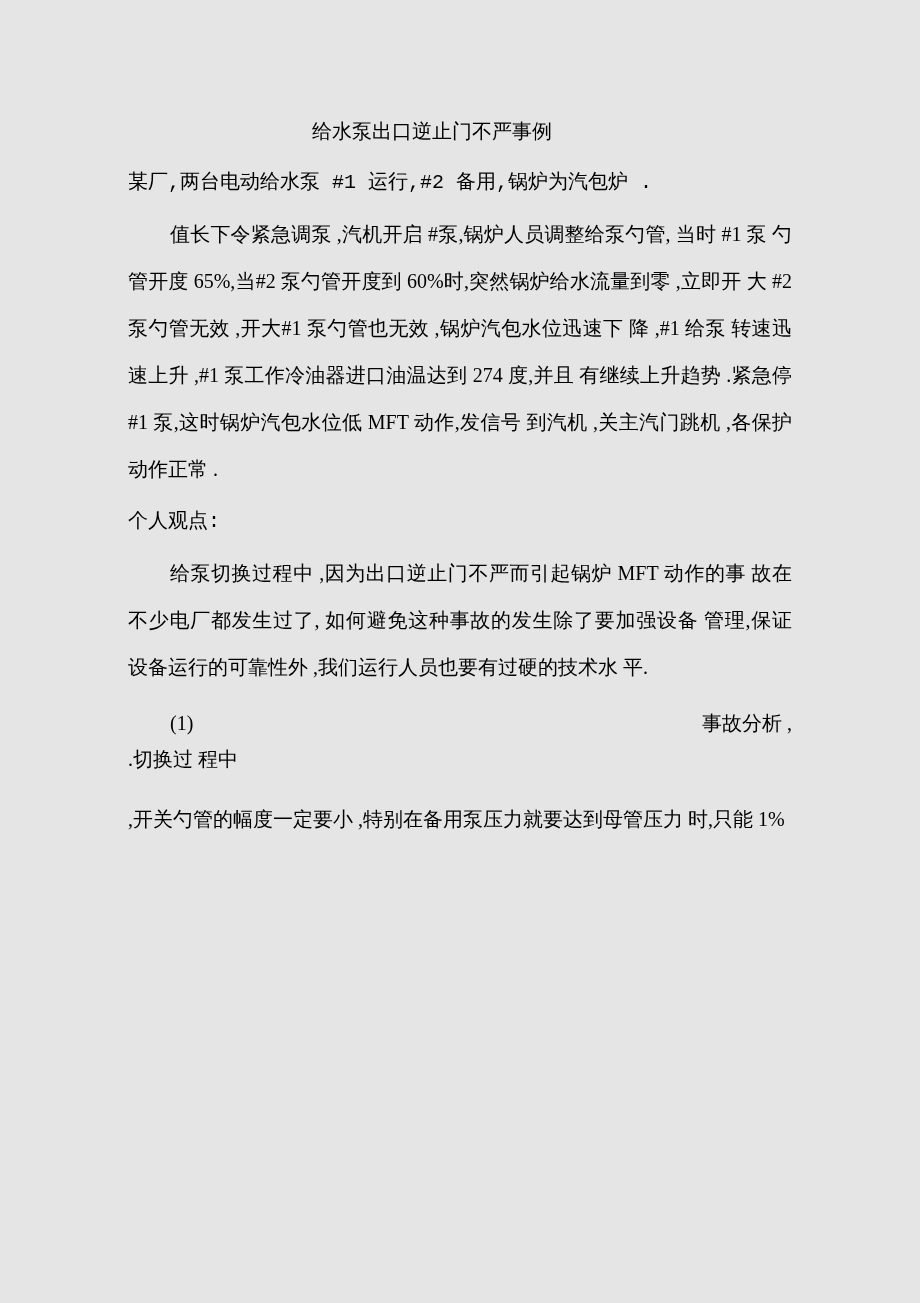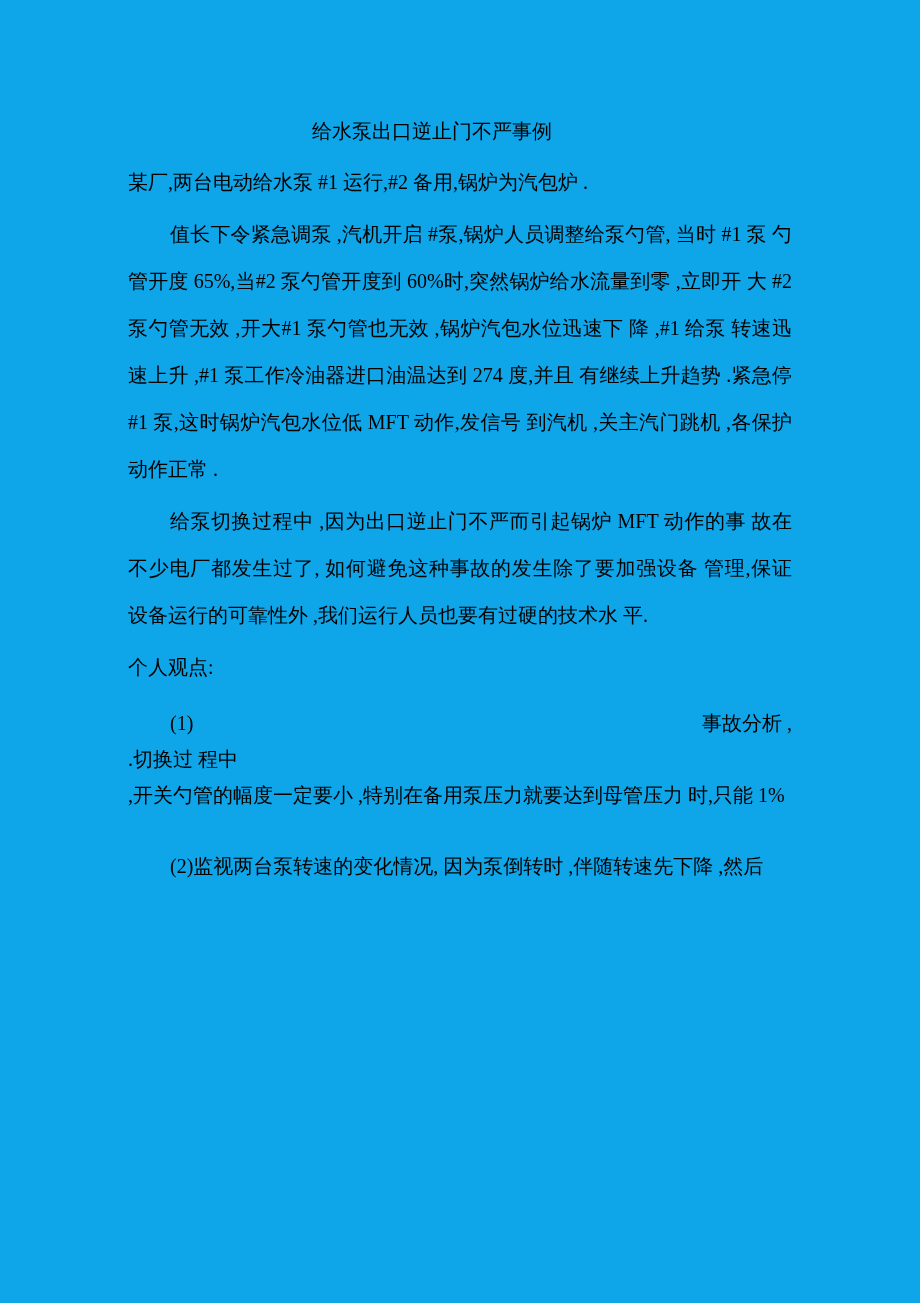--- a/index.html
+++ b/index.html
@@ -9,21 +9,21 @@
   }
   body {
     width: 920px;
     height: 1303px;
     overflow: hidden;
   }
   .page {
     box-sizing: border-box;
     width: 920px;
     min-height: 1303px;
-    background: #0ea5e9;
+    background: #e5e5e5;
     padding: 108px 128px 40px 128px;
     color: #000000;
     font-family: "Liberation Serif", "DejaVu Sans", serif;
     font-size: 20px;
     font-weight: 500;
   }
   .title {
     font-size: 20px;
     font-weight: 500;
     text-align: center;
@@ -35,63 +35,64 @@
   p.body {
     margin: 0 0 5px 0;
     line-height: 47px;
     text-align: justify;
   }
   p.indent {
     text-indent: 42px;
   }
   p.noindent {
     text-indent: 0;
+    font-family: Liberation Mono, monospace;
   }
   .opinion-block {
     margin-top: 14px;
     line-height: 36px;
     text-align: justify;
   }
   .opinion-line {
     display: flex;
     justify-content: space-between;
   }
   .op-marker {
     margin-left: 42px;
   }
   .op-full {
     text-align: justify;
+    margin-top: 24px;
   }
   p.opinion2 {
     margin-top: 30px;
   }
 </style>
 </head>
 <body>
 
 <div class="page">
 
   <h1 class="title">给水泵出口逆止门不严事例</h1>
 
   <p class="body noindent">某厂,两台电动给水泵 #1 运行,#2 备用,锅炉为汽包炉 .</p>
 
 
   <p class="body indent">值长下令紧急调泵 ,汽机开启 #泵,锅炉人员调整给泵勺管, 当时 #1 泵 勺管开度 65%,当#2 泵勺管开度到 60%时,突然锅炉给水流量到零 ,立即开 大 #2 泵勺管无效 ,开大#1 泵勺管也无效 ,锅炉汽包水位迅速下 降 ,#1 给泵 转速迅速上升 ,#1 泵工作冷油器进口油温达到 274 度,并且 有继续上升趋势 .紧急停#1 泵,这时锅炉汽包水位低 MFT 动作,发信号 到汽机 ,关主汽门跳机 ,各保护动作正常 .</p>
 
 
+  <p class="body noindent">个人观点:</p>
+
   <p class="body indent">给泵切换过程中 ,因为出口逆止门不严而引起锅炉 MFT 动作的事 故在 不少电厂都发生过了, 如何避免这种事故的发生除了要加强设备 管理,保证 设备运行的可靠性外 ,我们运行人员也要有过硬的技术水 平.</p>
-
-  <p class="body noindent">个人观点:</p>
 
   <div class="opinion-block">
     <div class="opinion-line">
       <span class="op-marker">(1)</span>
       <span>事故分析 ,</span>
     </div>
     <div class="opinion-line">
       <span>.切换过 程中</span>
     </div>
     <div class="op-full">,开关勺管的幅度一定要小 ,特别在备用泵压力就要达到母管压力 时,只能 1%</div>
   </div>
 
-  <p class="body indent opinion2">(2)监视两台泵转速的变化情况, 因为泵倒转时 ,伴随转速先下降 ,然后</p>
 
 </div>
 
 </body></html>

